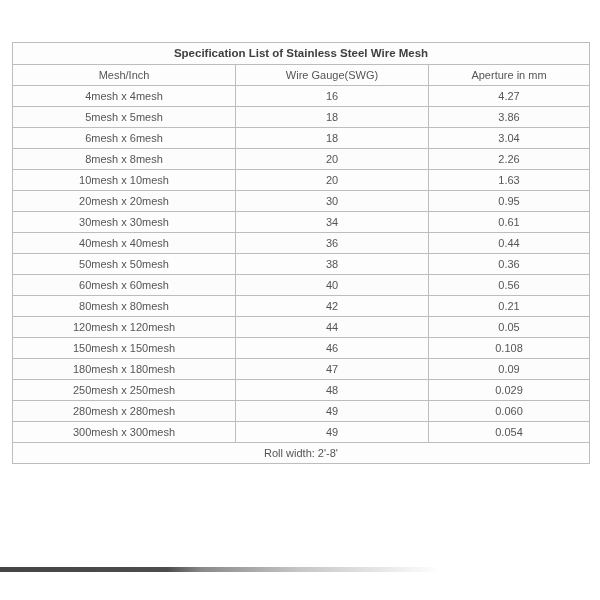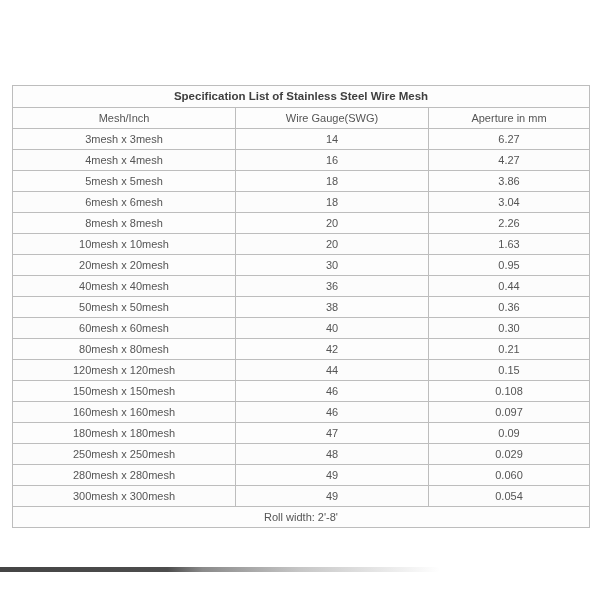--- a/index.html
+++ b/index.html
@@ -17,21 +17,20 @@
   }
   table.spec-table {
     position: absolute;
     left: 12px;
     top: 42px;
     width: 577px;
     border-collapse: collapse;
     table-layout: fixed;
     border: 1px solid var(--outer-border, #999999);
     background: #fdfdfd;
-    margin-top: 43px;
   }
   table.spec-table th,
   table.spec-table td {
     border: 1px solid var(--inner-border, #bdbdbd);
     height: 18px;
     padding: 1px 2px;
     font-size: 11px;
     line-height: 1;
     text-align: center;
     vertical-align: middle;
@@ -78,25 +77,20 @@
         <th colspan="3" class="title-cell">Specification List of Stainless Steel Wire Mesh</th>
       </tr>
       <tr id="header-row">
           <th>Mesh/Inch</th>
           <th>Wire Gauge(SWG)</th>
           <th>Aperture in mm</th>
         </tr>
     </thead>
     <tbody id="table-body">
         <tr>
-          <td>3mesh x 3mesh</td>
-          <td>14</td>
-          <td>6.27</td>
-        </tr>
-        <tr>
           <td>4mesh x 4mesh</td>
           <td>16</td>
           <td>4.27</td>
         </tr>
         <tr>
           <td>5mesh x 5mesh</td>
           <td>18</td>
           <td>3.86</td>
         </tr>
         <tr>
@@ -113,53 +107,53 @@
           <td>10mesh x 10mesh</td>
           <td>20</td>
           <td>1.63</td>
         </tr>
         <tr>
           <td>20mesh x 20mesh</td>
           <td>30</td>
           <td>0.95</td>
         </tr>
         <tr>
+          <td>30mesh x 30mesh</td>
+          <td>34</td>
+          <td>0.61</td>
+        </tr>
+        <tr>
           <td>40mesh x 40mesh</td>
           <td>36</td>
           <td>0.44</td>
         </tr>
         <tr>
           <td>50mesh x 50mesh</td>
           <td>38</td>
           <td>0.36</td>
         </tr>
         <tr>
           <td>60mesh x 60mesh</td>
           <td>40</td>
-          <td>0.30</td>
+          <td>0.56</td>
         </tr>
         <tr>
           <td>80mesh x 80mesh</td>
           <td>42</td>
           <td>0.21</td>
         </tr>
         <tr>
           <td>120mesh x 120mesh</td>
           <td>44</td>
-          <td>0.15</td>
+          <td>0.05</td>
         </tr>
         <tr>
           <td>150mesh x 150mesh</td>
           <td>46</td>
           <td>0.108</td>
-        </tr>
-        <tr>
-          <td>160mesh x 160mesh</td>
-          <td>46</td>
-          <td>0.097</td>
         </tr>
         <tr>
           <td>180mesh x 180mesh</td>
           <td>47</td>
           <td>0.09</td>
         </tr>
         <tr>
           <td>250mesh x 250mesh</td>
           <td>48</td>
           <td>0.029</td>

